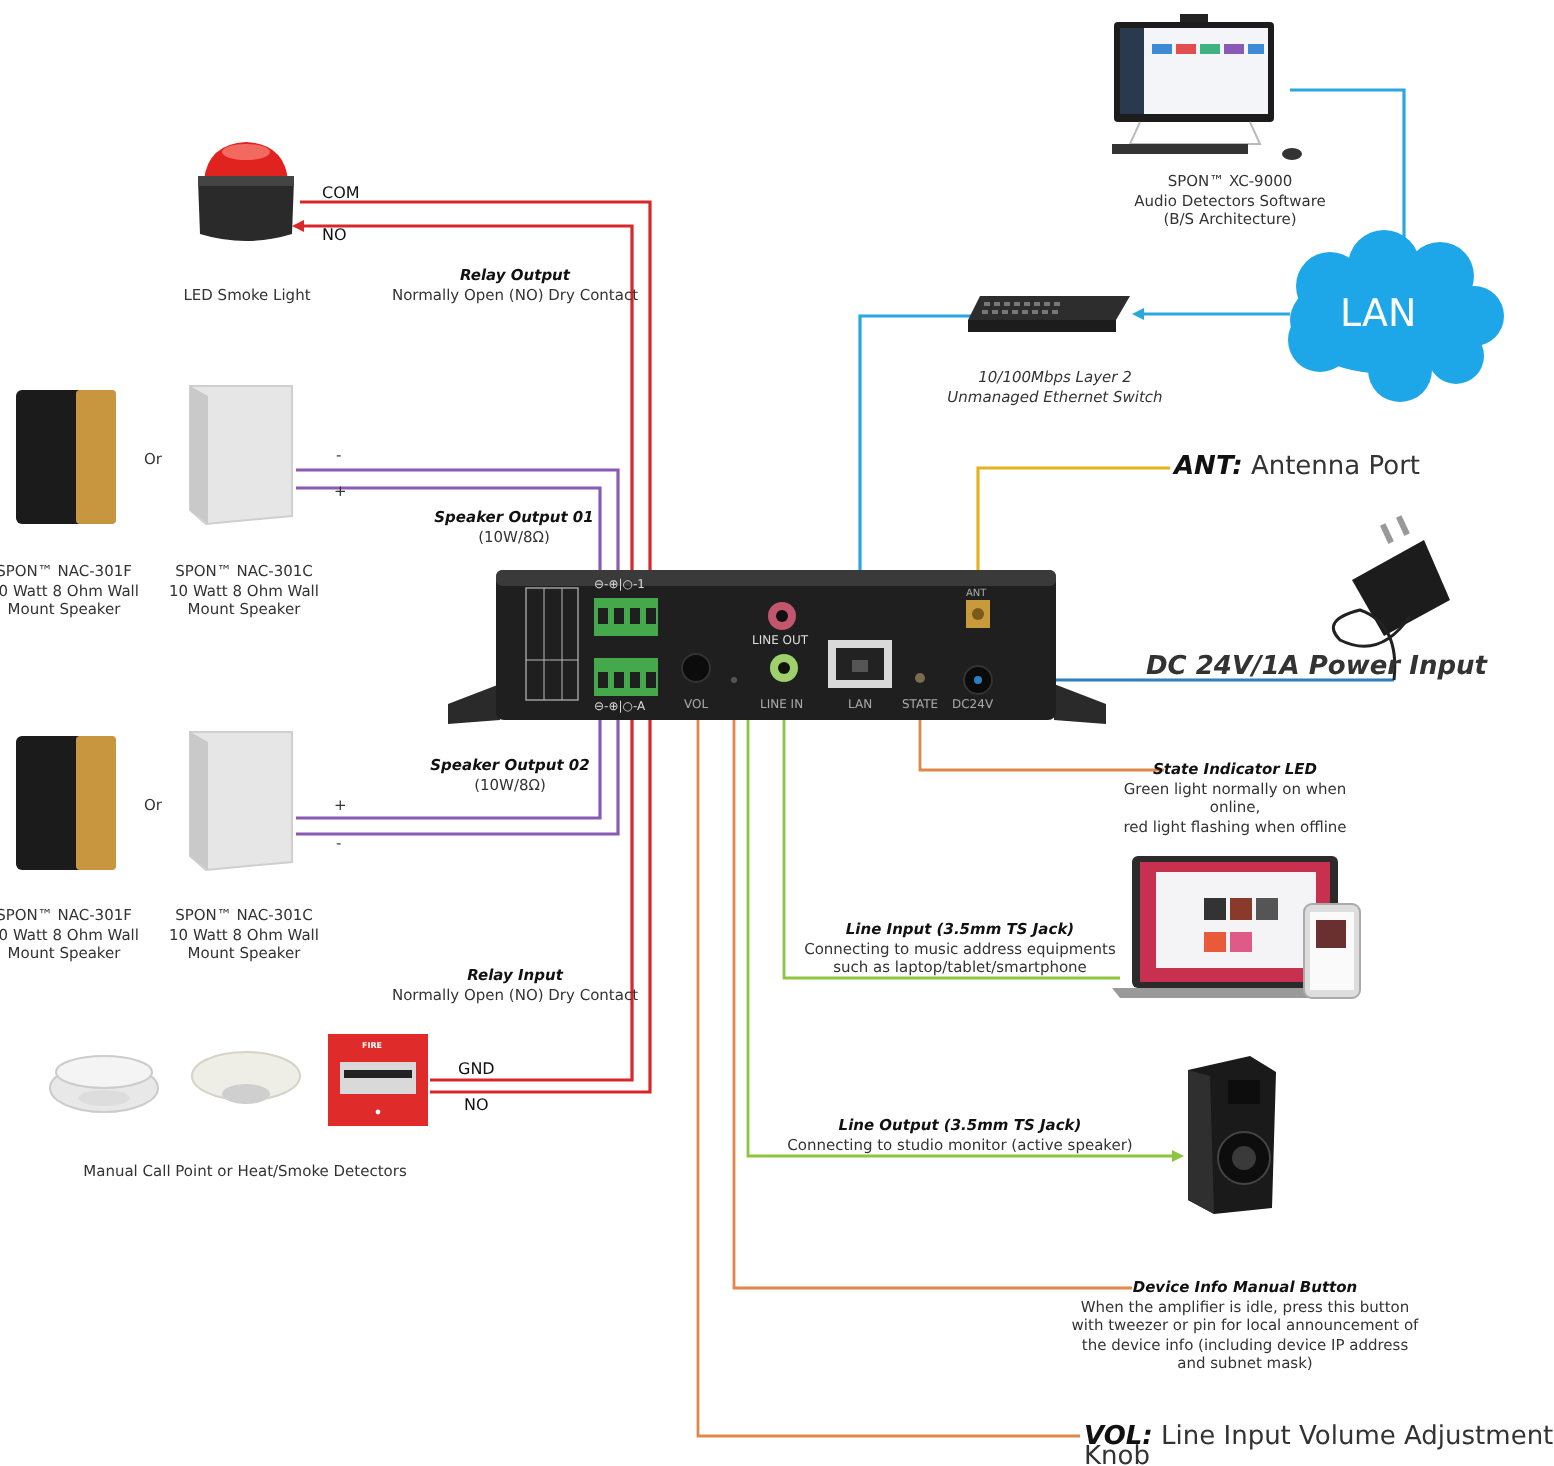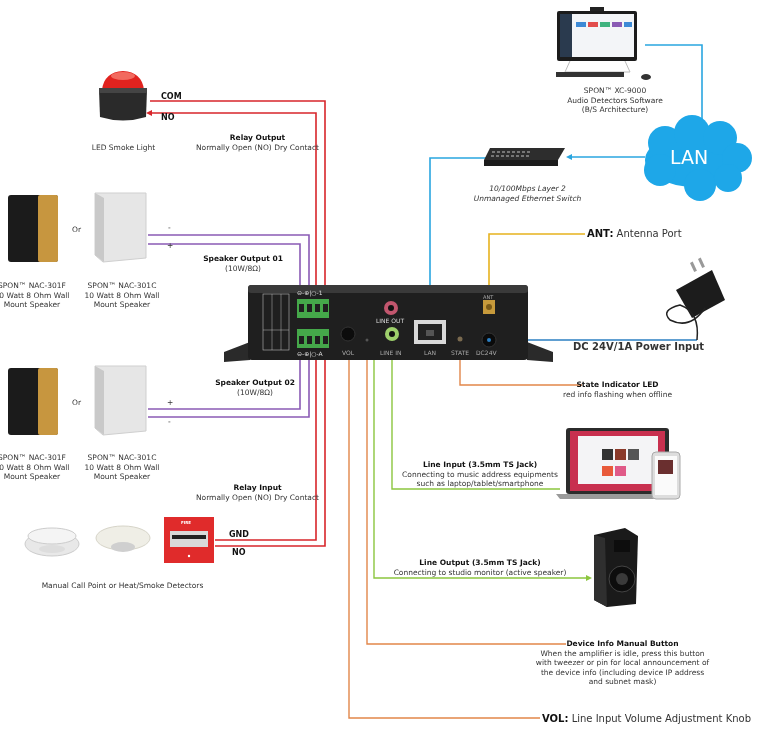--- a/index.html
+++ b/index.html
@@ -1,22 +1,22 @@
 <!DOCTYPE html>
 <html><head>
 <meta charset="utf-8">
 <style>
   html,body{margin:0;padding:0;background:#fff;}
   body{width:777px;height:733px;position:relative;overflow:hidden;font-family:"DejaVu Sans",sans-serif;color:#222;}
   .abs{position:absolute;}
   .lbl{font-size:7.5px;line-height:9.5px;text-align:center;color:#333;}
-  .bold{font-weight:bold;color:#111;}
-  .cap{font-size:10px;line-height:9.5px;color:#333;}
+  .bold{font-weight:bold;color:#111;font-style:italic;}
+  .cap{font-size:13px;line-height:9.5px;color:#333;}
   svg{position:absolute;left:0;top:0;}
-  .wire-lbl{font-size:8px;font-weight:bold;color:#111;}
+  .wire-lbl{font-size:8px;font-weight:normal;color:#111;}
 </style>
 </head>
 <body>
 
 <svg width="777" height="733">
 
   <polyline points="150,101 325,101 325,290" fill="none" stroke="#d8262b" stroke-width="1.6"></polyline>
   <polyline points="150,113 316,113 316,290" fill="none" stroke="#d8262b" stroke-width="1.6"></polyline>
   <polygon points="146,113 152,110 152,116" fill="#d8262b"></polygon>
 
@@ -251,21 +251,21 @@
 <div class="abs lbl" style="left:-8px;top:281px;width:80px;">
   <div>SPON™ NAC-301F</div>
   <div>10 Watt 8 Ohm Wall</div>
   <div>Mount Speaker</div>
 </div>
 <div class="abs lbl" style="left:82px;top:281px;width:80px;">
   <div>SPON™ NAC-301C</div>
   <div>10 Watt 8 Ohm Wall</div>
   <div>Mount Speaker</div>
 </div>
-<div class="abs lbl" style="left:198px;top:254px;width:90px;text-align:center;">
+<div class="abs lbl" style="left:212px;top:254px;width:90px;text-align:center;">
   <div class="bold">Speaker Output 01</div>
   <div>(10W/8Ω)</div>
 </div>
 
 <div class="abs lbl" style="left:72px;top:398px;">Or</div>
 <div class="abs lbl" style="left:167px;top:398px;">+</div>
 <div class="abs lbl" style="left:168px;top:417px;">-</div>
 <div class="abs lbl" style="left:-8px;top:453px;width:80px;">
   <div>SPON™ NAC-301F</div>
   <div>10 Watt 8 Ohm Wall</div>
@@ -297,24 +297,25 @@
 <div class="abs" style="left:342px;top:349px;font-size:6px;color:#aaa;">VOL</div>
 <div class="abs" style="left:424px;top:349px;font-size:6px;color:#aaa;">LAN</div>
 <div class="abs" style="left:451px;top:349px;font-size:6px;color:#aaa;">STATE</div>
 <div class="abs" style="left:476px;top:349px;font-size:6px;color:#aaa;">DC24V</div>
 <div class="abs" style="left:483px;top:294px;font-size:5px;color:#aaa;">ANT</div>
 
 <div class="abs cap" style="left:587px;top:229px;">
   <span class="bold">ANT:</span>
   <span>Antenna Port</span>
 </div>
-<div class="abs cap bold" style="left:573px;top:329px;margin-top:13px;">DC 24V/1A Power Input</div>
+<div class="abs cap bold" style="left:573px;top:329px;">DC 24V/1A Power Input</div>
 <div class="abs lbl" style="left:550px;top:380px;width:135px;">
   <div class="bold">State Indicator LED</div>
-  <div>red info flashing when offline</div>
+  <div>Green light normally on when online,</div>
+  <div>red light flashing when offline</div>
 </div>
 <div class="abs lbl" style="left:400px;top:460px;width:160px;">
   <div class="bold">Line Input (3.5mm TS Jack)</div>
   <div>Connecting to music address equipments</div>
   <div>such as laptop/tablet/smartphone</div>
 </div>
 <div class="abs lbl" style="left:390px;top:558px;width:180px;">
   <div class="bold">Line Output (3.5mm TS Jack)</div>
   <div>Connecting to studio monitor (active speaker)</div>
 </div>

